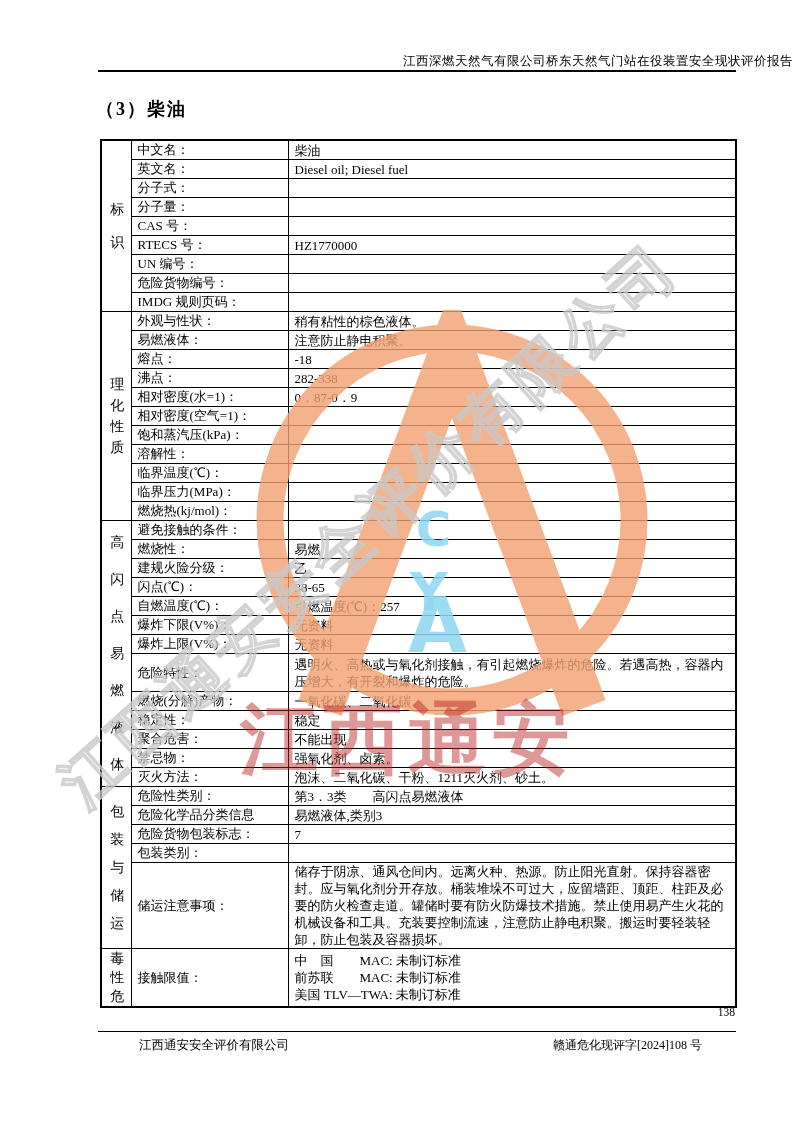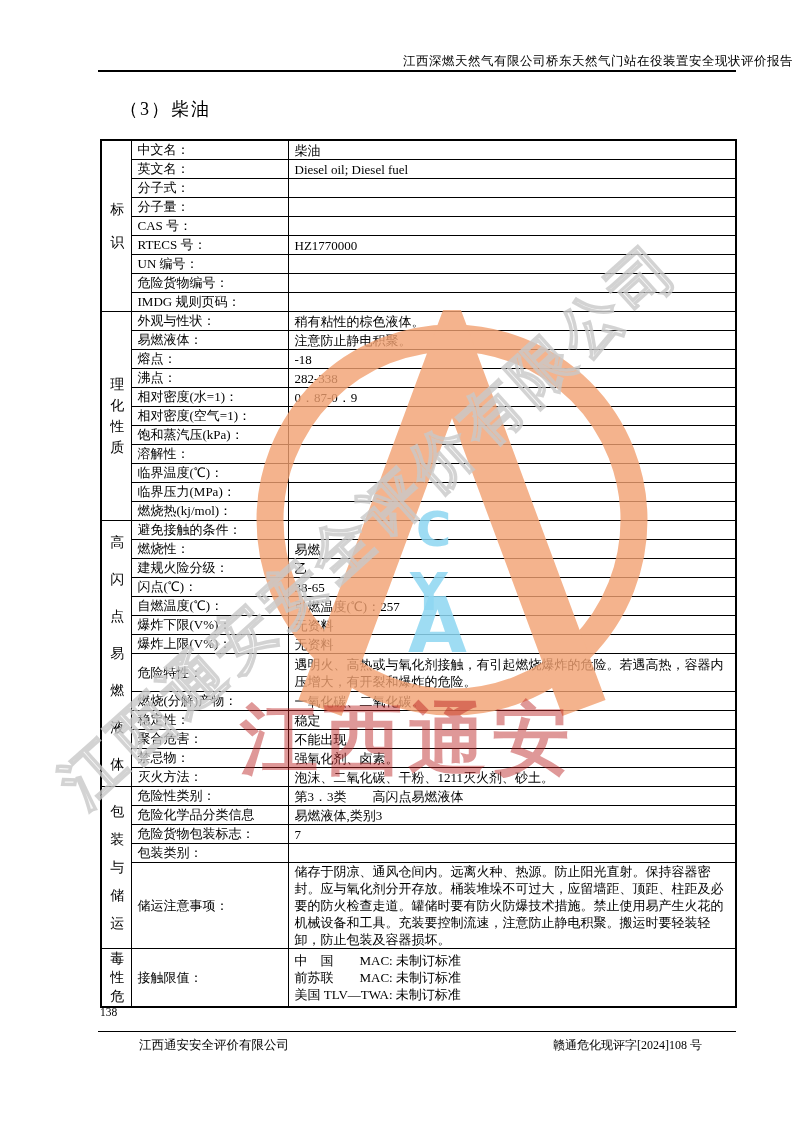--- a/index.html
+++ b/index.html
@@ -3,21 +3,21 @@
 <meta charset="utf-8">
 <style>
   html,body{margin:0;padding:0;background:#fff;}
   .page{position:relative;width:793px;height:1122px;background:#fff;overflow:hidden;
         font-family:"Liberation Serif",serif;color:#000;}
   
   .header-title{position:absolute;top:53px;left:0;width:100%;text-align:right;
                 font-size:12.5px;letter-spacing:.5px;}
   .header-rule{position:absolute;top:70px;left:98px;width:638px;border-top:2px solid #000;}
   
-  .doc-title{position:absolute;top:97px;left:120px;font-size:18px;font-weight:normal;letter-spacing:2px;}
+  .doc-title{position:absolute;top:97px;left:96px;font-size:18px;font-weight:bold;letter-spacing:2px;}
   
   table.mat{position:absolute;top:139px;left:100px;width:635px;border-collapse:collapse;
             table-layout:fixed;font-size:13px;}
   table.mat td{border:1px solid #000;padding:0 4px 0 6px;overflow:hidden;vertical-align:middle;}
   table.mat{border:2px solid #000;}
   col.c-cat{width:30px;}
   col.c-lbl{width:157px;}
   col.c-val{width:448px;}
   td.cat{padding:0;text-align:center;}
   td.cat>div{width:15px;margin:0 auto;word-break:break-all;font-size:14px;line-height:20px;text-align:center;}
@@ -25,21 +25,21 @@
   td.cat.lh21>div{line-height:21px;}
   td.cat.lh37>div{line-height:37px;}
   td.cat.lh30>div{line-height:28px;}
   td.cat.lh19>div{line-height:19px;}
   td.val{white-space:pre-line;line-height:17px;margin-left:32px;}
   tr.r19{height:19px;}
   tr.r38{height:38px;padding-left:8px;}
   tr.r85{height:85px;}
   tr.r57{height:57px;}
   
-  .page-num{position:absolute;top:1006px;left:100px;width:635px;text-align:left;font-size:11.5px;}
+  .page-num{position:absolute;top:1006px;left:100px;width:635px;text-align:right;font-size:11.5px;}
   .footer-rule{position:absolute;top:1031px;left:98px;width:638px;border-top:1.5px solid #000;}
   .footer-left{position:absolute;top:1037px;left:139px;font-size:12.5px;}
   .footer-right{position:absolute;top:1037px;left:553px;font-size:12px;}
   
   .wm{position:absolute;inset:0;pointer-events:none;}
   .wm-logo{position:absolute;left:242px;top:310px;opacity:.8;}
   .wm-diag{position:absolute;left:70px;top:752px;transform-origin:0 50%;transform:rotate(-42deg);
            font-size:62px;font-weight:bold;letter-spacing:5px;white-space:nowrap;
            color:rgba(205,205,205,.18);-webkit-text-stroke:1.5px #c9c9c9;opacity:.8;}
   .wm-blue{position:absolute;font-family:"DejaVu Sans",sans-serif;font-weight:bold;

